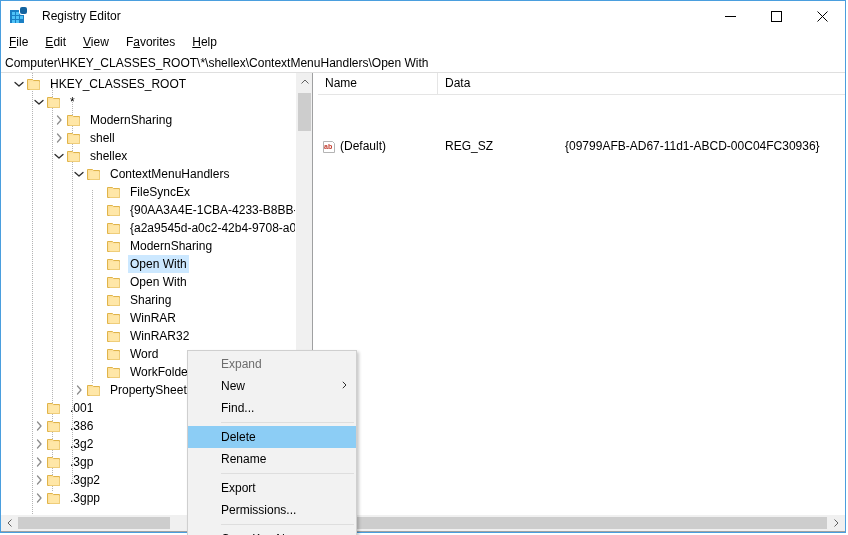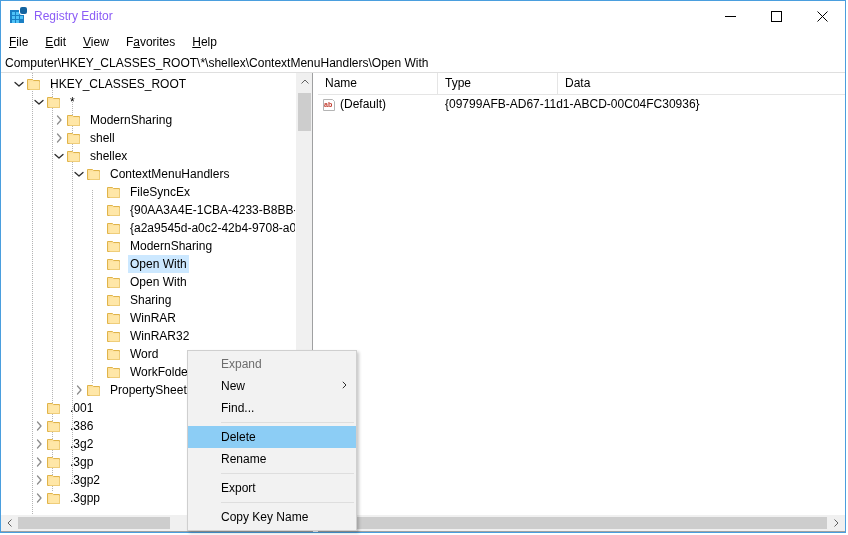--- a/index.html
+++ b/index.html
@@ -56,22 +56,23 @@
   .app-icon .gear {
     position: absolute;
     right: -1px; top: -1px;
     width: 7px; height: 7px;
     background: #1464a0;
     border-radius: 2px;
     box-shadow: 0 0 0 1px #ffffff;
   }
   .title-text {
     font-size: 12px;
-    color: #8b5cf6;
+    color: #000000;
     line-height: 30px;
+    margin-left: 8px;
   }
   .caption-buttons {
     position: absolute;
     right: 0; top: 0;
     height: 30px;
     display: flex;
   }
   .capbtn {
     width: 46px; height: 30px;
     display: flex;
@@ -233,20 +234,21 @@
     overflow: hidden;
     position: relative;
     min-height: 0;
   }
   .lrow {
     height: 19px;
     display: flex;
     align-items: center;
     white-space: nowrap;
     cursor: default;
+    margin-top: 42px;
   }
   .lcell {
     font-size: 12px;
     line-height: 19px;
     color: #000000;
     padding-left: 7px;
     box-sizing: border-box;
     overflow: hidden;
     display: flex;
     align-items: center;
@@ -703,32 +705,32 @@
             </svg>
         </div>
       </div>
     </div>
 
     <div class="splitter"></div>
 
     <div class="right-pane">
       <div class="list-header">
         <div class="hcell c-name">Name</div>
-        <div class="hcell c-type">Type</div>
         <div class="hcell c-data">Data</div>
       </div>
       <div class="list-body">
           <div class="lrow">
             <div class="lcell c-name">
               <span class="ab-icon"><svg width="14" height="14" viewBox="0 0 14 14">
                   <path d="M1.5 1.5 L10.5 1.5 L12.5 3.5 L12.5 12.5 L1.5 12.5 Z" fill="#ffffff" stroke="#b4b4b4" stroke-width="1"></path>
                   <text x="2" y="9" font-family="Liberation Sans, sans-serif" font-size="7" font-weight="bold" fill="#c0392b">ab</text>
                 </svg></span>
               <span>(Default)</span>
             </div>
+            <div class="lcell c-type">REG_SZ</div>
             <div class="lcell c-data">{09799AFB-AD67-11d1-ABCD-00C04FC30936}</div>
           </div>
         </div>
       <div class="hscroll">
         <div class="hs-btn left">
           <svg width="5" height="8" viewBox="0 0 5 8">
               <path d="M4.5 0.5 L1 4 L4.5 7.5" fill="none" stroke="#606060" stroke-width="1"></path>
             </svg>
         </div>
         <div class="hs-thumb" style="left:17px; right:18px;"></div>
@@ -757,20 +759,23 @@
         <div class="citem highlight">
           <span>Delete</span>
         </div>
         <div class="citem">
           <span>Rename</span>
         </div>
         <div class="csep"></div>
         <div class="citem">
           <span>Export</span>
         </div>
+        <div class="citem">
+          <span>Permissions...</span>
+        </div>
         <div class="csep"></div>
         <div class="citem">
           <span>Copy Key Name</span>
         </div>
       </div>
 
   </div>
 </div>
 
 </body></html>

